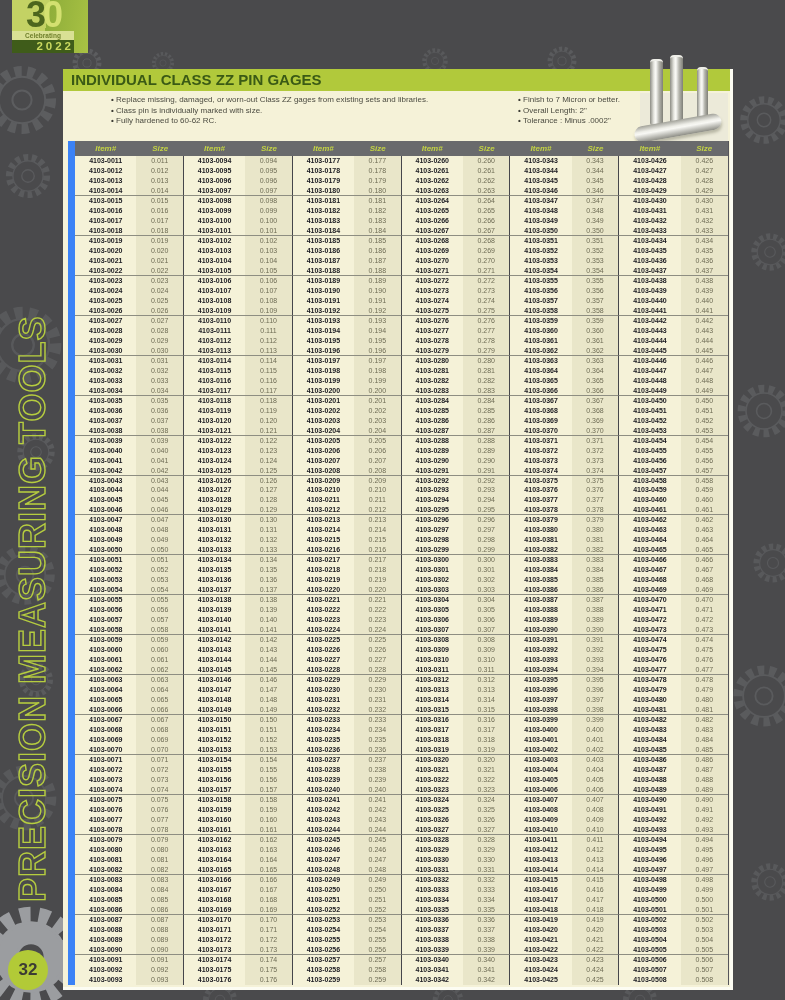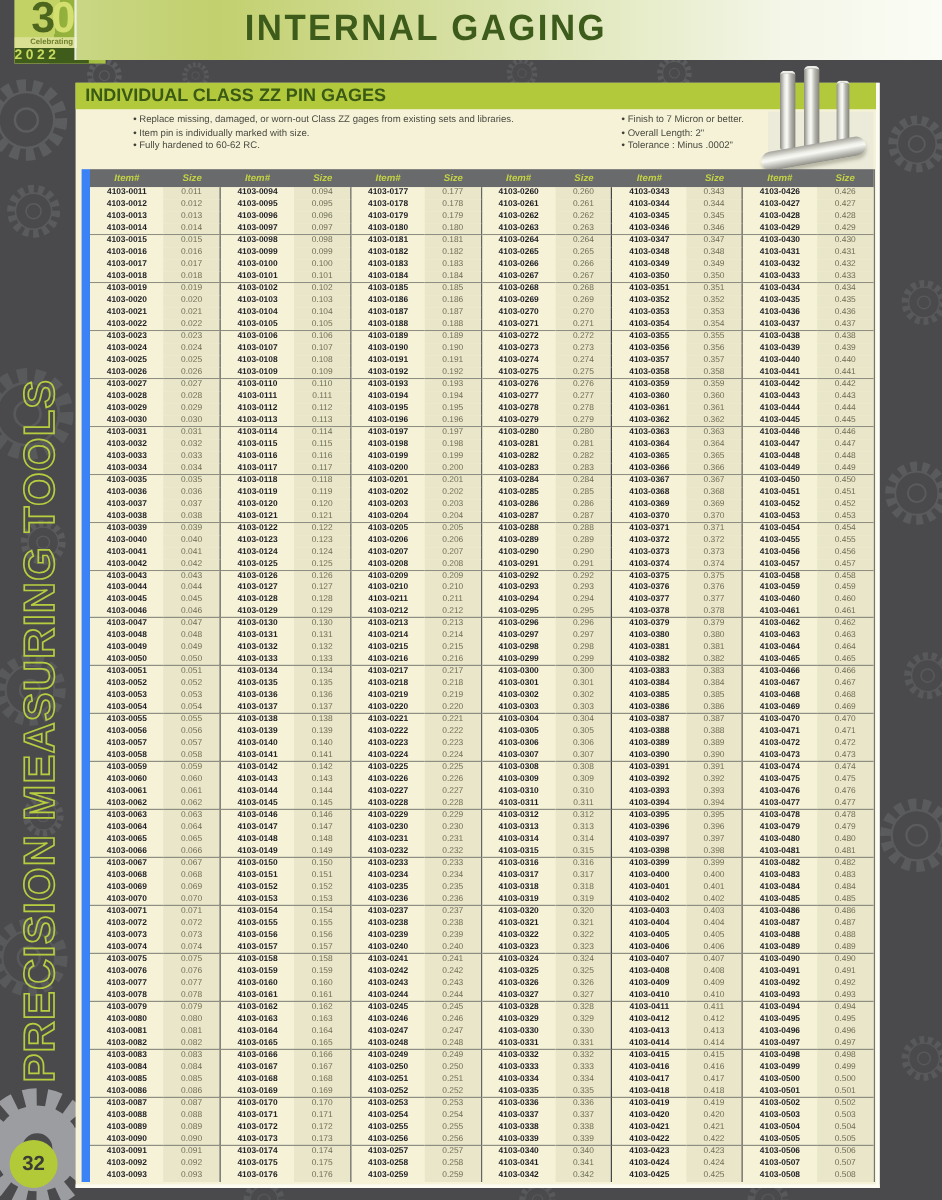--- a/index.html
+++ b/index.html
@@ -16,21 +16,21 @@
 
   
   .logo { position:absolute; left:12px; top:0; width:76px; height:53px;
     background:linear-gradient(100deg,#c3d264 0%,#c3d264 45%,#8fae3a 45%,#a9c244 100%); overflow:hidden; }
   .logo-30 { position:absolute; left:0; top:-6px; width:62px; text-align:center;
     font-size:36px; font-weight:bold; letter-spacing:-3px; }
   .logo-30 .d3 { color:#4c661d; } .logo-30 .d0 { color:#d3e070; }
   .logo-celebrating { position:absolute; left:0; bottom:13px; width:62px; height:9px;
     background:#d9e094; color:#6f7f2b; font-size:6.5px; font-weight:bold; text-align:center; line-height:9px; }
   .logo-year { position:absolute; left:0; bottom:0; width:62px; height:13px; background:#3f5c1a;
-    color:#c9d85f; font-size:11.5px; font-weight:bold; text-align:left; letter-spacing:3px; line-height:13px; }
+    color:#c9d85f; font-size:11.5px; font-weight:bold; text-align:right; letter-spacing:3px; line-height:13px; }
 
   
   .panel { position:absolute; left:63px; top:69px; width:670px; height:921px; background:#f5f2d8;
     border-right:3px solid #fcfcf2; border-bottom:3px solid #fcfcf2; }
   .secbar { position:absolute; left:0; top:0; width:100%; height:22px; background:#b1c93b; }
   .secbar-title { padding-left:8px; line-height:22px; font-size:15px; font-weight:bold;
     color:#3a5a15; letter-spacing:0px; }
 
   .bullets { position:absolute; top:26px; font-size:8px; color:#4b4b40; line-height:10.5px;margin-left:36px; }
   .bullets-left { left:12px; width:390px; }
@@ -183,34 +183,31 @@
     <circle r="12" fill="#4a4a4c" stroke="#9b9da0" stroke-width="2.5"></circle>
   </svg></div>
     </div>
 
   <div class="logo">
     <div class="logo-30"><span class="d3">3</span><span class="d0">0</span></div>
     <div class="logo-celebrating">Celebrating</div>
     <div class="logo-year">2022</div>
   </div>
 
-  <div class="banner">
-    <div class="banner-title">INTERNAL GAGING</div>
-  </div>
 
   <div class="sidebar-text">PRECISION MEASURING TOOLS</div>
 
   <div class="panel">
     <div class="secbar">
       <div class="secbar-title">INDIVIDUAL CLASS ZZ PIN GAGES</div>
     </div>
 
     <div class="bullets bullets-left">
         <div class="bullet-item">Replace missing, damaged, or worn-out Class ZZ gages from existing sets and libraries.</div>
-        <div class="bullet-item">Item pin is individually marked with size.</div>
+        <div class="bullet-item">Class pin is individually marked with size.</div>
         <div class="bullet-item">Fully hardened to 60-62 RC.</div>
       </div>
     <div class="bullets bullets-right">
         <div class="bullet-item">Finish to 7 Micron or better.</div>
         <div class="bullet-item">Overall Length: 2"</div>
         <div class="bullet-item">Tolerance : Minus .0002"</div>
       </div>
 
     <div class="photo">
       <div class="pinv pin1"></div>

